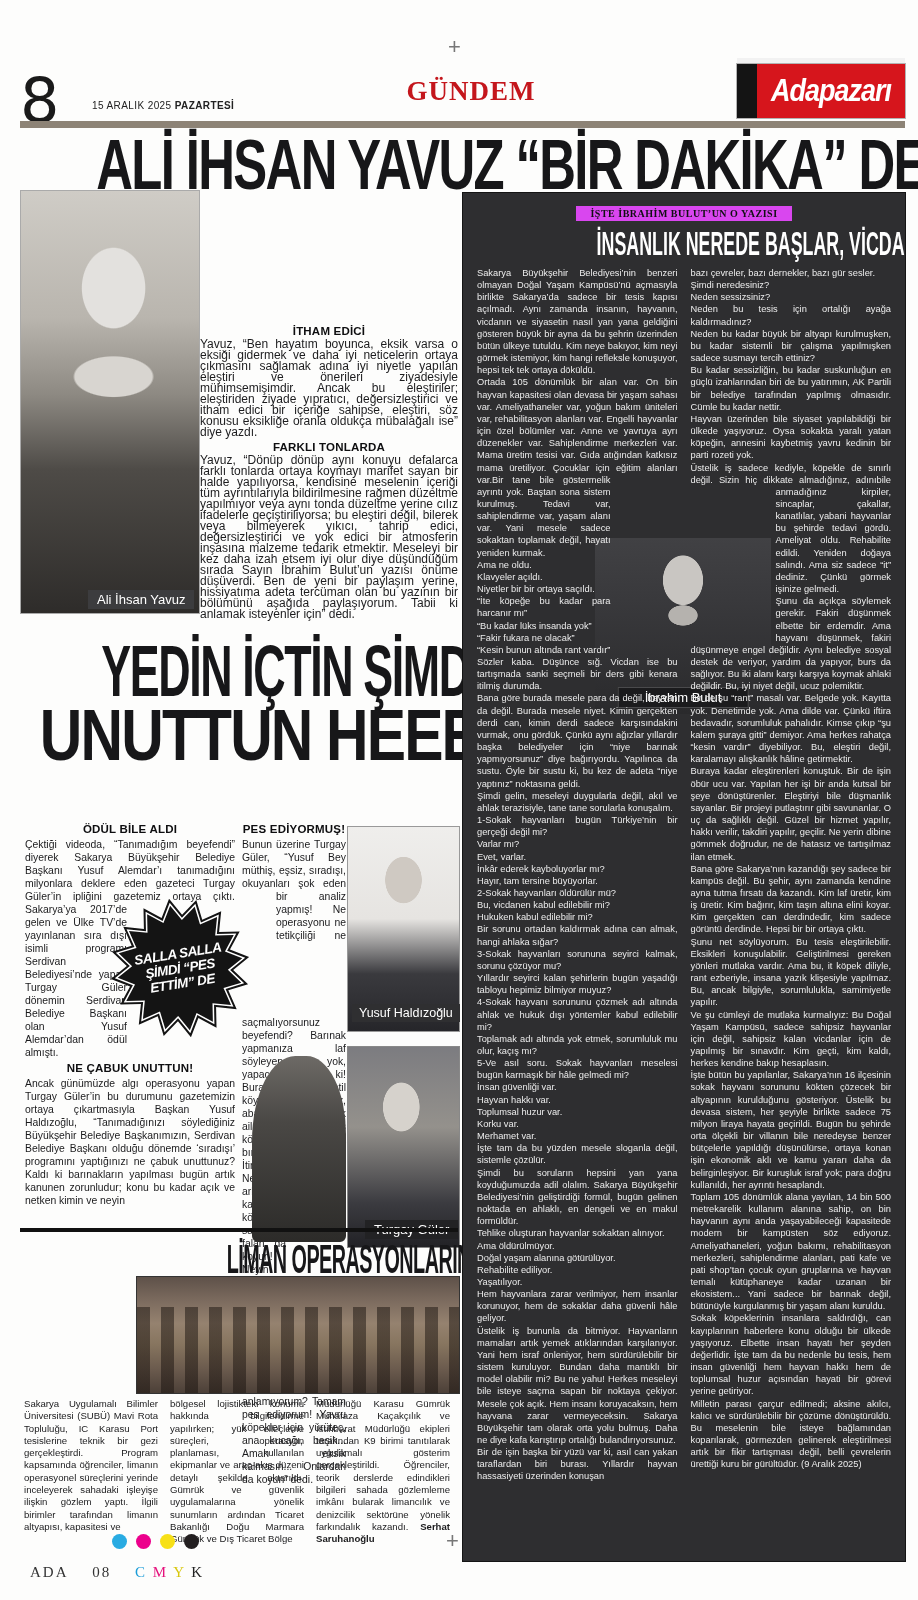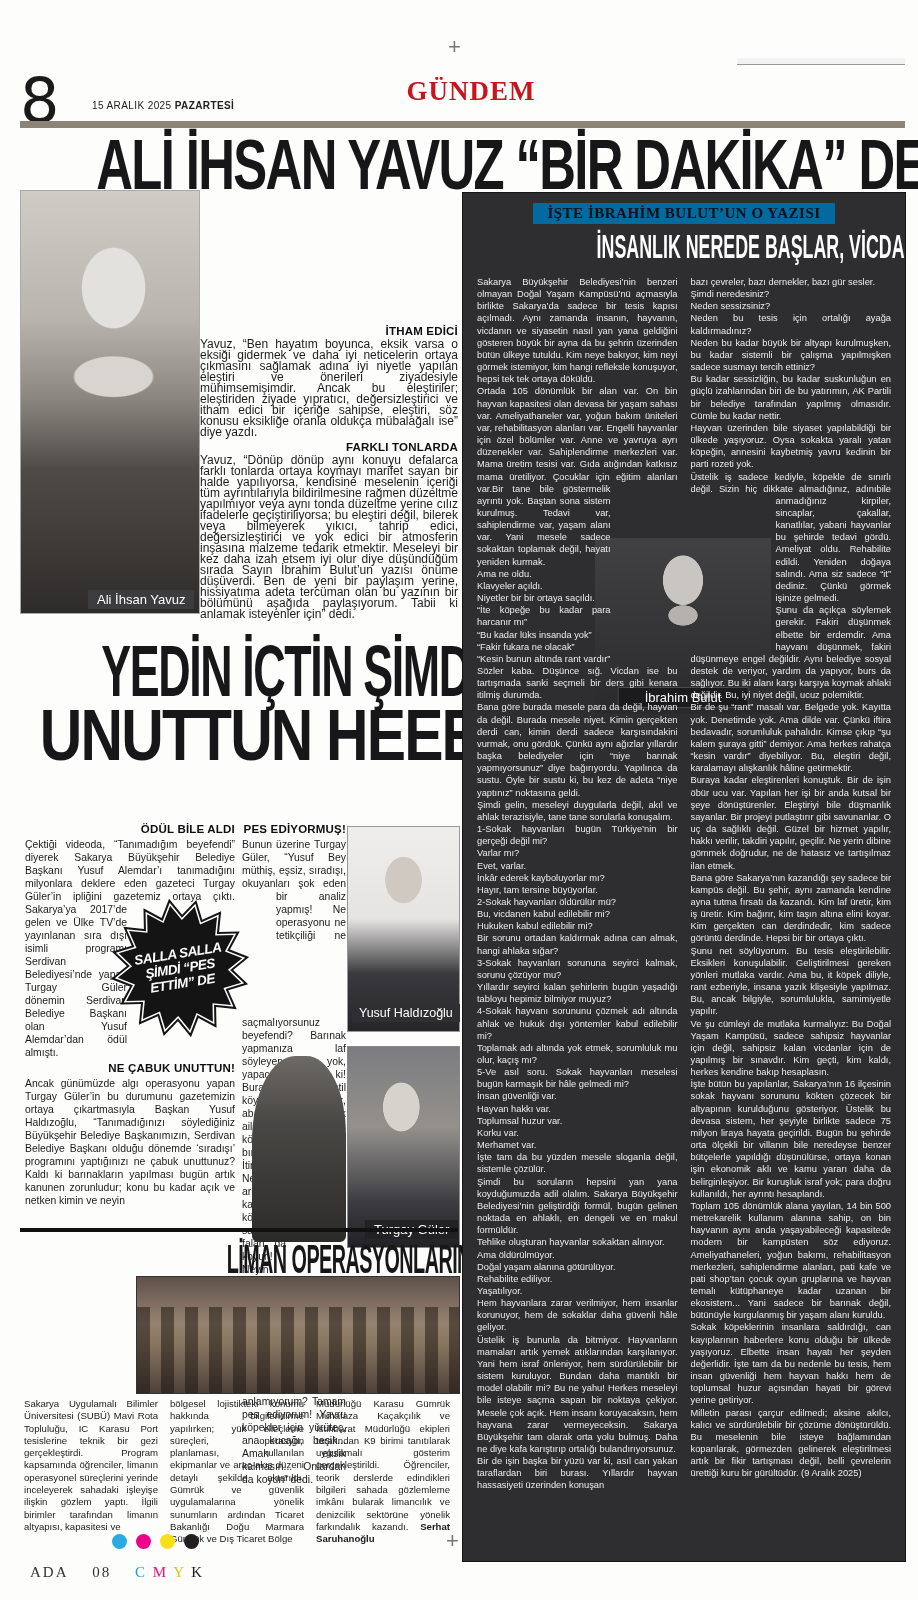--- a/index.html
+++ b/index.html
@@ -24,21 +24,21 @@
   
   #a1-headline{left:0;right:0;top:124px;text-align:center;}
   #a1-headline .cond{display:inline-block;font-size:62px;letter-spacing:-2px;transform:scale(.82,1.14);transform-origin:center top;}
   #a1-photo{left:20px;top:190px;width:178px;height:422px;border:1px solid #aaa;
       background:
         radial-gradient(ellipse 52px 66px at 52% 23%, #e3e1de 0 60%, rgba(0,0,0,0) 62%),
         radial-gradient(ellipse 70px 36px at 52% 44%, #d8d5d0 0 55%, rgba(0,0,0,0) 58%),
         linear-gradient(180deg,#cfccc6 0%,#b9b5ae 30%,#8e8a83 48%,#4e4b47 66%,#2e2c2a 100%);}
   #a1-caption{left:88px;top:590px;background:#3c3c3e;color:#fff;font-size:13px;padding:2px 9px;}
   #a1-intro{left:202px;top:190px;width:256px;text-align:center;font-size:19.5px;line-height:26px;color:#16161a;}
-  .sec-title{font-weight:bold;font-size:11.5px;text-align:right;letter-spacing:.2px;margin:3px 0 2px 0;color:#0e0e10;}
+  .sec-title{font-weight:bold;font-size:11.5px;text-align:center;letter-spacing:.2px;margin:3px 0 2px 0;color:#0e0e10;}
   .bodytxt{font-size:12px;line-height:11px;text-align:justify;color:#1c1c1e;}
   #a1-secs{left:200px;top:322px;width:258px;}
   
   #a2-h1,#a2-h2{left:20px;width:438px;text-align:center;}
   #a2-h1{top:630px;}#a2-h2{top:694px;}
   #a2-h1 .cond{display:inline-block;font-size:64px;letter-spacing:-2px;transform:scale(.70,1.12);transform-origin:center top;}
   #a2-h2 .cond{display:inline-block;font-size:64px;letter-spacing:-2px;transform:scale(.92,1.12);transform-origin:center top;}
   #a2-deck{left:24px;top:764px;width:432px;text-align:center;font-size:16.5px;line-height:21px;color:#131316;}
   .colbody{font-size:10.4px;line-height:13px;text-align:justify;color:#1a1a1c;}
   #a2-col1{left:25px;top:820px;width:210px;}
@@ -76,25 +76,25 @@
       background:linear-gradient(180deg,#5e5149 0%,#7e6d60 22%,#95826f 40%,#87755f 58%,#6a5a4d 80%,#4c4038 100%);}
   #a4-photo::after{content:"";position:absolute;left:0;right:0;bottom:0;height:74%;
       background:repeating-linear-gradient(90deg, rgba(25,18,14,.5) 0 13px, rgba(0,0,0,0) 13px 24px);}
   .a4col{top:1398px;width:134px;font-size:9.6px;line-height:12.3px;text-align:justify;color:#1b1b1d;}
   #a4-c1{left:24px;} #a4-c2{left:170px;} #a4-c3{left:316px;}
   .byline{font-weight:bold;}
   
   #panel{left:462px;top:192px;width:444px;height:1370px;background:#2e2e30;border:1px solid #141414;
       box-sizing:border-box;padding:10px 14px;overflow:hidden;}
   #panel-kicker-row{text-align:center;}
-  #panel-kicker{display:inline-block;background:#0369a1;color:#101012;font-family:"Liberation Serif",serif;
-      font-weight:bold;font-size:15px;padding:2px 14px;letter-spacing:.5px;}
+  #panel-kicker{display:inline-block;background:#d946ef;color:#101012;font-family:"Liberation Serif",serif;
+      font-weight:bold;font-size:10px;padding:2px 14px;letter-spacing:.5px;}
   #panel-headline{text-align:center;margin-top:5px;}
   #panel-headline .cond{display:inline-block;font-size:27px;letter-spacing:0;color:#fff;transform:scale(.66,1.2);transform-origin:center top;}
-  #panel-cols{position:relative;display:flex;gap:13px;margin-top:16px;z-index:1;}
+  #panel-cols{position:relative;display:flex;gap:13px;margin-top:10px;z-index:1;}
   .pcol{flex:1;font-size:9.3px;line-height:12.15px;text-align:justify;color:#ececec;white-space:pre-line;}
   #ib-photo{position:absolute;left:132px;top:345px;width:176px;height:176px;z-index:0;
       background:
         radial-gradient(ellipse 34px 42px at 50% 24%, #c9c6c2 0 58%, rgba(0,0,0,0) 60%),
         radial-gradient(ellipse 26px 18px at 50% 44%, #b5b2ae 0 55%, rgba(0,0,0,0) 58%),
         linear-gradient(180deg,#414144 0%,#39393c 35%,#2a2a2c 100%);}
   #ib-cap{position:absolute;left:50%;transform:translateX(-50%);bottom:6px;background:#1b1b1d;color:#fff;
       font-size:13px;padding:2px 26px;white-space:nowrap;border:1px solid #4a4a4c;}
   .sp-r1{width:62px;height:150px;margin-left:5px;}
   .sp-l1{width:80px;height:150px;margin-right:5px;}
@@ -118,20 +118,24 @@
   <div class="abs regmark" style="left:448px;top:36px;">+</div>
   <div class="abs regmark" style="left:446px;top:1530px;">+</div>
 
   <div class="abs" id="pagenum">8</div>
   <div class="abs" id="dateline">
     <span>15 ARALIK 2025</span>
     <b>PAZARTESİ</b>
   </div>
   <div class="abs serif" id="section-name">GÜNDEM</div>
   <div class="abs" id="logo-topstrip"></div>
+  <div class="abs" id="logo">
+    <div class="black-tab"></div>
+    <div class="logo-word">Adapazarı</div>
+  </div>
   <div class="abs" id="header-rule"></div>
 
   <div class="abs" id="a1-headline">
     <span class="cond">ALİ İHSAN YAVUZ “BİR DAKİKA” DEDİ</span>
   </div>
   <div class="abs" id="a1-photo"></div>
   <div class="abs" id="a1-caption">Ali İhsan Yavuz</div>
   <div class="abs" id="a1-secs">
     <div class="sec-title">İTHAM EDİCİ</div>
     <div class="bodytxt">Yavuz, “Ben hayatım boyunca, eksik varsa o eksiği gidermek ve daha iyi neticelerin ortaya çıkmasını sağlamak adına iyi niyetle yapılan eleştiri ve önerileri ziyadesiyle mühimsemişimdir. Ancak bu eleştiriler; eleştiriden ziyade yıpratıcı, değersizleştirici ve itham edici bir içeriğe sahipse, eleştiri, söz konusu eksikliğe oranla oldukça mübalağalı ise” diye yazdı.</div>

